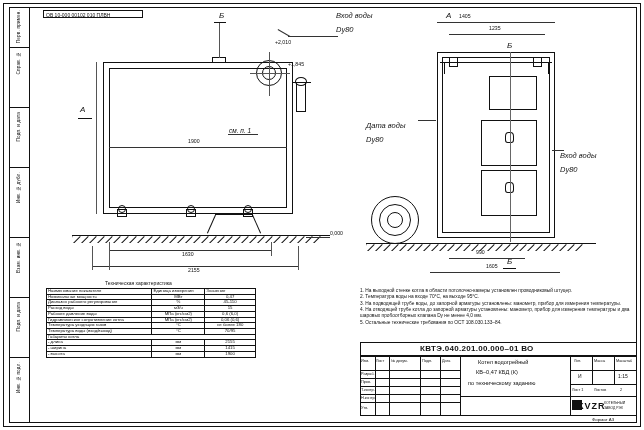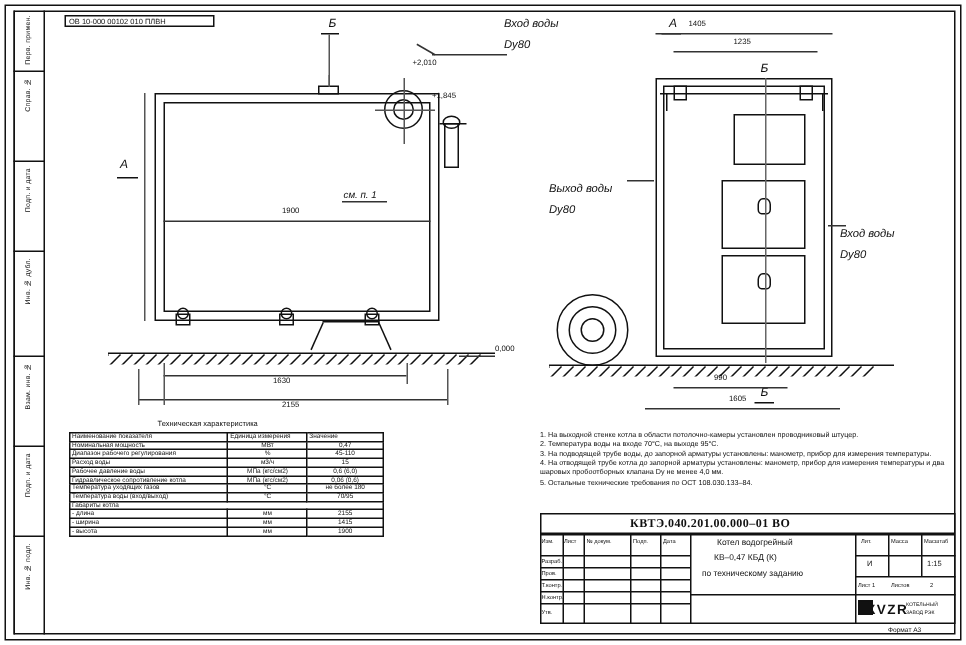--- a/index.html
+++ b/index.html
@@ -15,21 +15,21 @@
   .ln{position:absolute;background:#111;}
   .rect{position:absolute;border:1px solid #111;box-sizing:border-box;}
   .rect2{position:absolute;border:1.4px solid #111;box-sizing:border-box;}
   .circ{position:absolute;border:1px solid #111;border-radius:50%;box-sizing:border-box;}
   .hatch{position:absolute;overflow:hidden;}
   .hatch i{position:absolute;width:1px;height:200%;background:#111;transform:rotate(45deg);transform-origin:top left;}
   table{border-collapse:collapse;}
   td,th{border:.6px solid #111;font-size:4.3px;padding:0 1px;font-weight:normal;text-align:left;line-height:1.1;}
   .notes{position:absolute;font-size:4.8px;line-height:1.25;width:260px;}
   .notes div{margin-bottom:.5px;}
-  .bigname{font-size:8px;font-weight:bold;letter-spacing:.3px;font-family:Liberation Serif, serif;}
+  .bigname{font-size:8px;font-weight:bold;letter-spacing:.3px;}
   .kvzr{font-size:9px;font-weight:bold;letter-spacing:1px;}
 </style>
 </head>
 <body>
 
 <div id="sheet">
 
   <div class="frm outer"></div>
   <div class="frm inner"></div>
 
@@ -208,21 +208,21 @@
 
   <div class="ln" style="left:437px;top:22px;width:118px;height:1px;background:#333;"></div>
   <div class="lbl" style="left:459px;top:14px;">1405</div>
   <div class="ln" style="left:449px;top:34px;width:96px;height:1px;background:#333;"></div>
   <div class="lbl" style="left:489px;top:26px;">1235</div>
   <div class="ln" style="left:449px;top:258px;width:76px;height:1px;background:#333;"></div>
   <div class="lbl" style="left:476px;top:250px;">990</div>
   <div class="ln" style="left:430px;top:272px;width:130px;height:1px;background:#333;"></div>
   <div class="lbl" style="left:486px;top:264px;">1605</div>
 
-  <div class="lbl it" style="left:366px;top:122px;font-size:7.5px;">Выход воды</div>
+  <div class="lbl it" style="left:366px;top:122px;font-size:7.5px;">Дата воды</div>
   <div class="lbl it" style="left:366px;top:136px;font-size:7.5px;">Dy80</div>
   <div class="ln" style="left:418px;top:120px;width:18px;height:1px;background:#333;"></div>
 
   <div class="lbl it" style="left:560px;top:152px;font-size:7.5px;">Вход воды</div>
   <div class="lbl it" style="left:560px;top:166px;font-size:7.5px;">Dy80</div>
   <div class="ln" style="left:552px;top:150px;width:12px;height:1px;background:#333;"></div>
 
   <div class="lbl" style="left:105px;top:281px;font-size:5px;">Техническая характеристика</div>
   <table style="position:absolute;left:46px;top:288px;width:210px;">
     <tbody>

